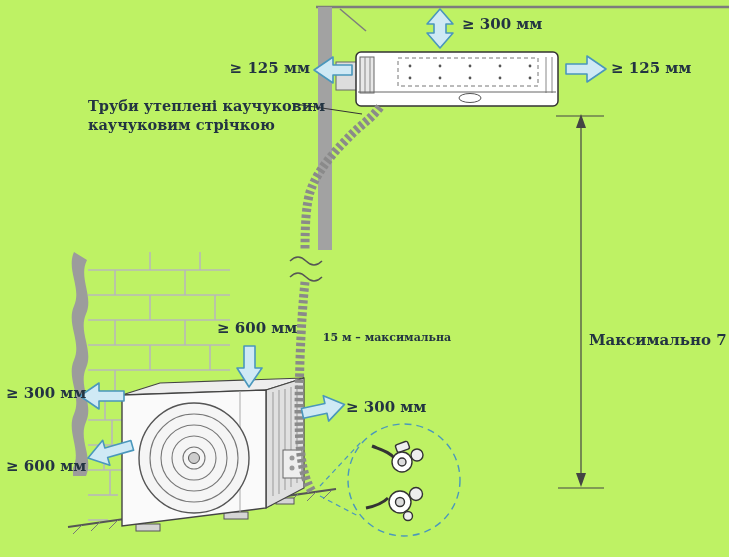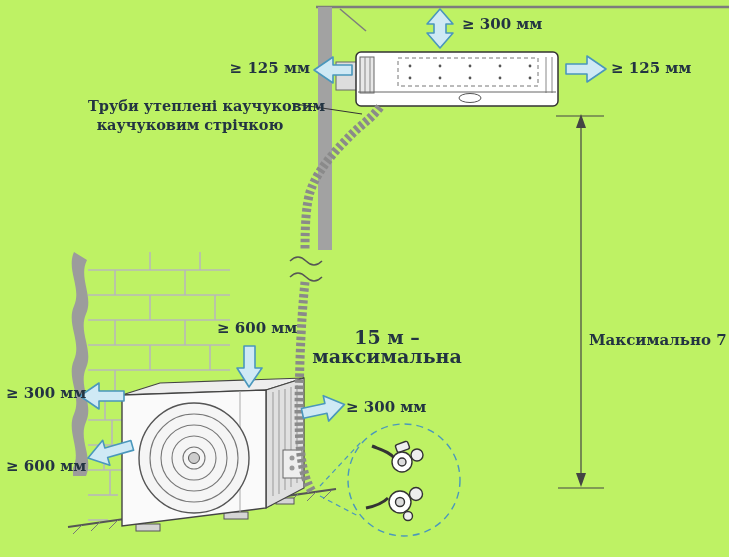--- a/index.html
+++ b/index.html
@@ -2,23 +2,23 @@
 <html><head>
 <meta charset="utf-8">
 <style>
   html,body{margin:0;padding:0;background:#ffffff;}
   .canvas{
     position:relative;width:729px;height:557px;background:#bef264;overflow:hidden;
     font-family:"DejaVu Serif", serif;font-weight:700;color:#233442;
   }
   .canvas svg{position:absolute;left:0;top:0;}
   .label{position:absolute;font-size:15px;white-space:nowrap;line-height:1.2;}
-  .note{position:absolute;left:88px;top:96px;width:204px;text-align:center;font-size:14.5px;line-height:19px;}
+  .note{position:absolute;left:88px;top:96px;width:204px;text-align:left;font-size:14.5px;line-height:19px;}
   .note div{white-space:nowrap;}
-  .len{position:absolute;left:308px;top:328px;width:158px;text-align:center;font-size:19px;line-height:19px;}
+  .len{position:absolute;left:308px;top:328px;width:158px;text-align:center;font-size:11px;line-height:19px;}
   .r{text-align:right;}
 </style>
 </head>
 <body>
 
 <div class="canvas">
 
   <svg width="729" height="557" viewBox="0 0 729 557">
 
     <g>

